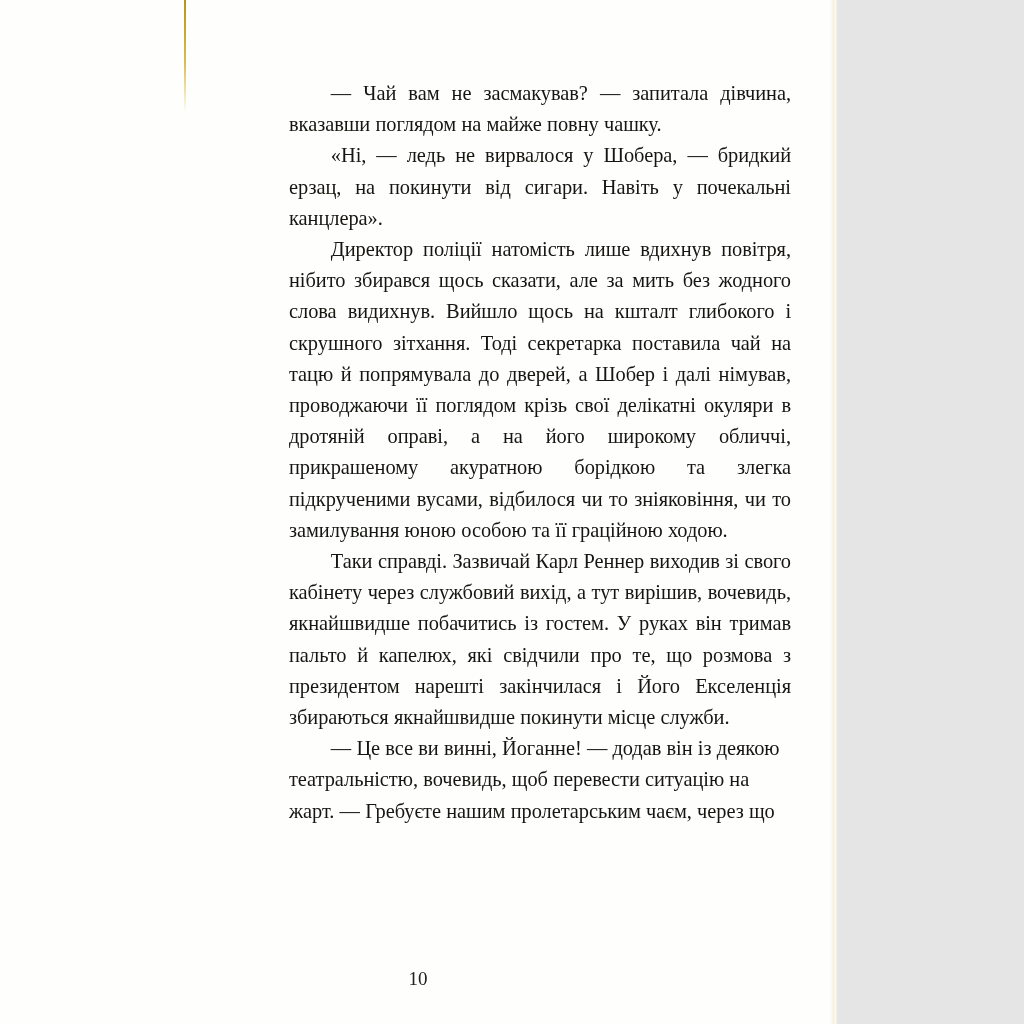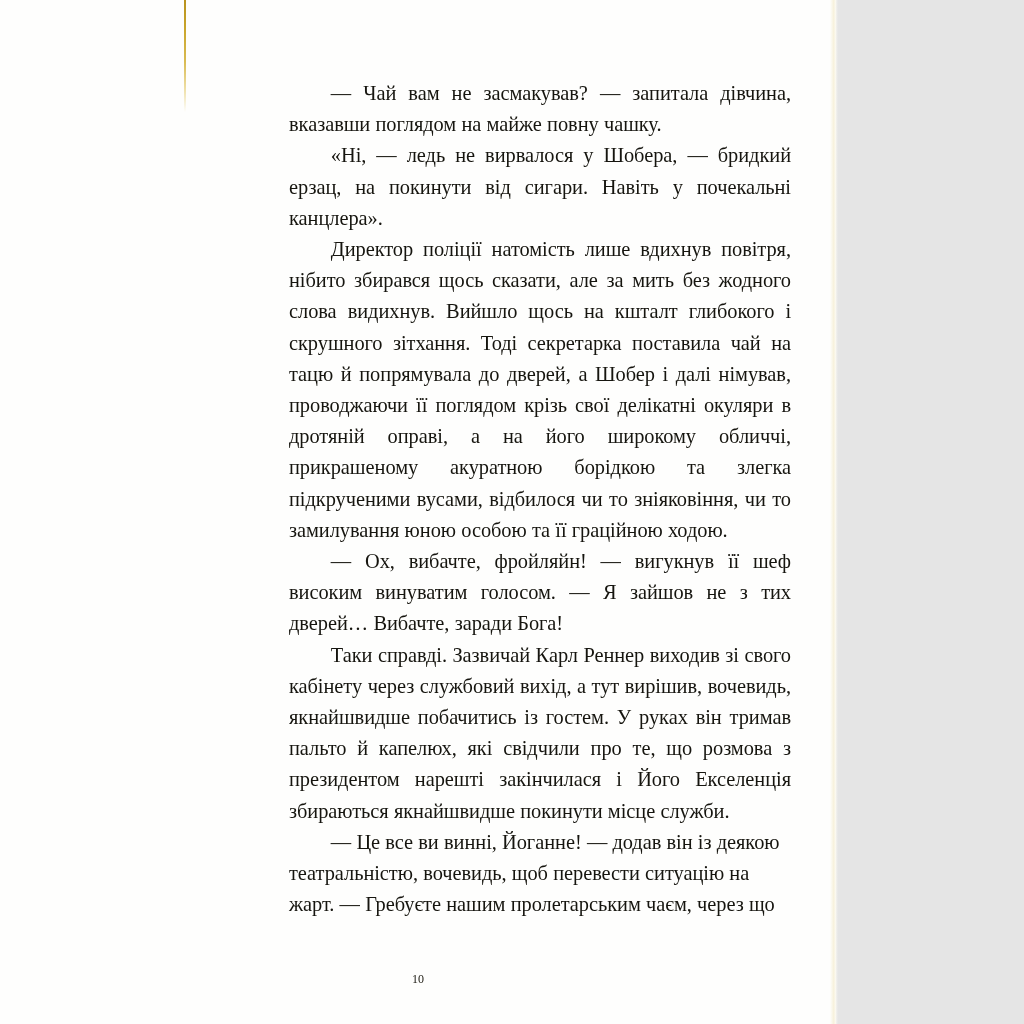--- a/index.html
+++ b/index.html
@@ -72,40 +72,39 @@
     hyphens: manual;
     -webkit-hyphens: manual;
   }
   .para:last-child { text-align: left; }
   .folio {
     position: absolute;
     left: 0;
     top: 968px;
     width: 836px;
     text-align: center;
-    font-size: 12px;
+    font-size: 19px;
     line-height: 22px;
     color: #222018;
     font-family: "Liberation Serif", "DejaVu Serif", serif;
   }
 </style>
 </head>
 <body>
 
 <div class="screenshot">
 
   <div class="book-page">
 
     <div class="page-edge"></div>
 
     <div class="text-column">
       <p class="para">— Чай вам не засмакував? — запитала дівчина, вказавши поглядом на майже повну чашку.</p>
       <p class="para">«Ні, — ледь не вирвалося у Шобера, — бридкий ерзац, на покинути від сигари. Навіть у почекальні канцлера».</p>
       <p class="para">Директор поліції натомість лише вдихнув повітря, нібито збирався щось сказати, але за мить без жодного слова видихнув. Вийшло щось на кшталт глибокого і скрушного зітхання. Тоді секретарка поставила чай на тацю й попрямувала до дверей, а Шобер і далі німував, проводжаючи її поглядом крізь свої делікатні окуляри в дротяній оправі, а на його широкому обличчі, прикрашеному акуратною борідкою та злегка підкрученими вусами, відбилося чи то зніяковіння, чи то замилування юною особою та її граційною ходою.</p>
-      <p class="para">— Ох, вибачте, фройляйн! — вигукнув її шеф високим винуватим голосом. — Я зайшов не з тих дверей… Вибачте, заради Бога!</p>
       <p class="para">Таки справді. Зазвичай Карл Реннер виходив зі свого кабінету через службовий вихід, а тут вирішив, вочевидь, якнайшвидше побачитись із гостем. У руках він тримав пальто й капелюх, які свідчили про те, що розмова з президентом нарешті закінчилася і Його Екселенція збираються якнайшвидше покинути місце служби.</p>
       <p class="para">— Це все ви винні, Йоганне! — додав він із деякою театральністю, вочевидь, щоб перевести ситуацію на жарт. — Гребуєте нашим пролетарським чаєм, через що</p>
     </div>
 
     <div class="folio">10</div>
 
   </div>
 
   <div class="gold-rule"></div>
 

